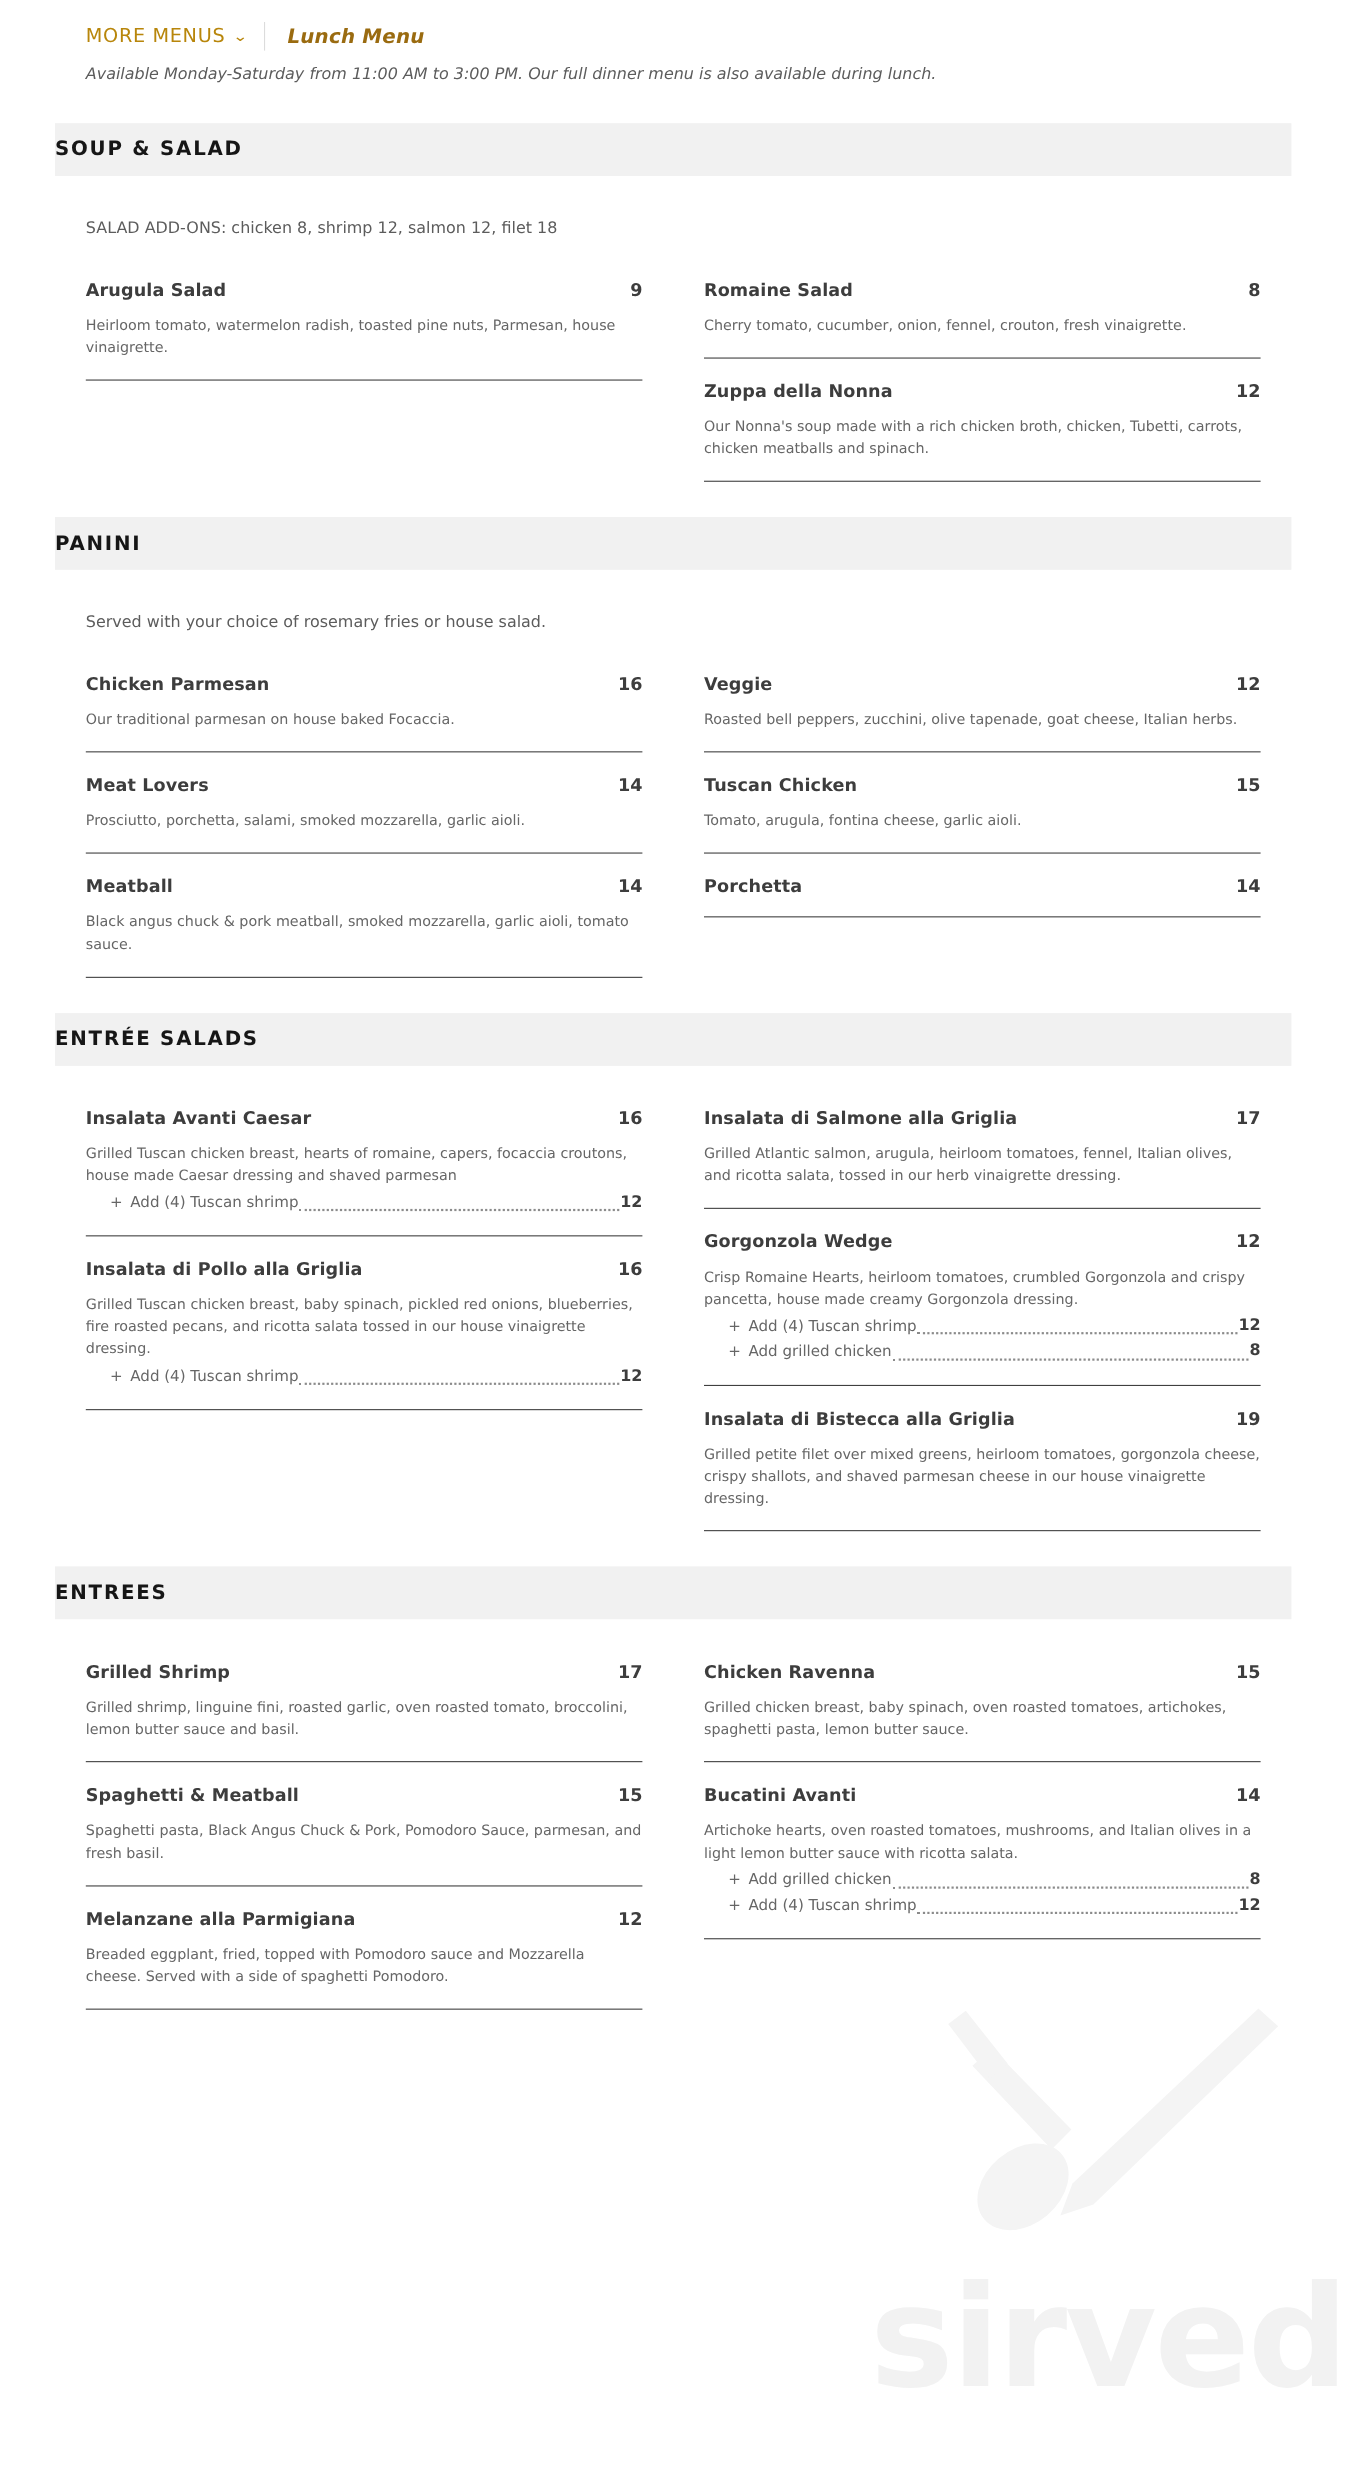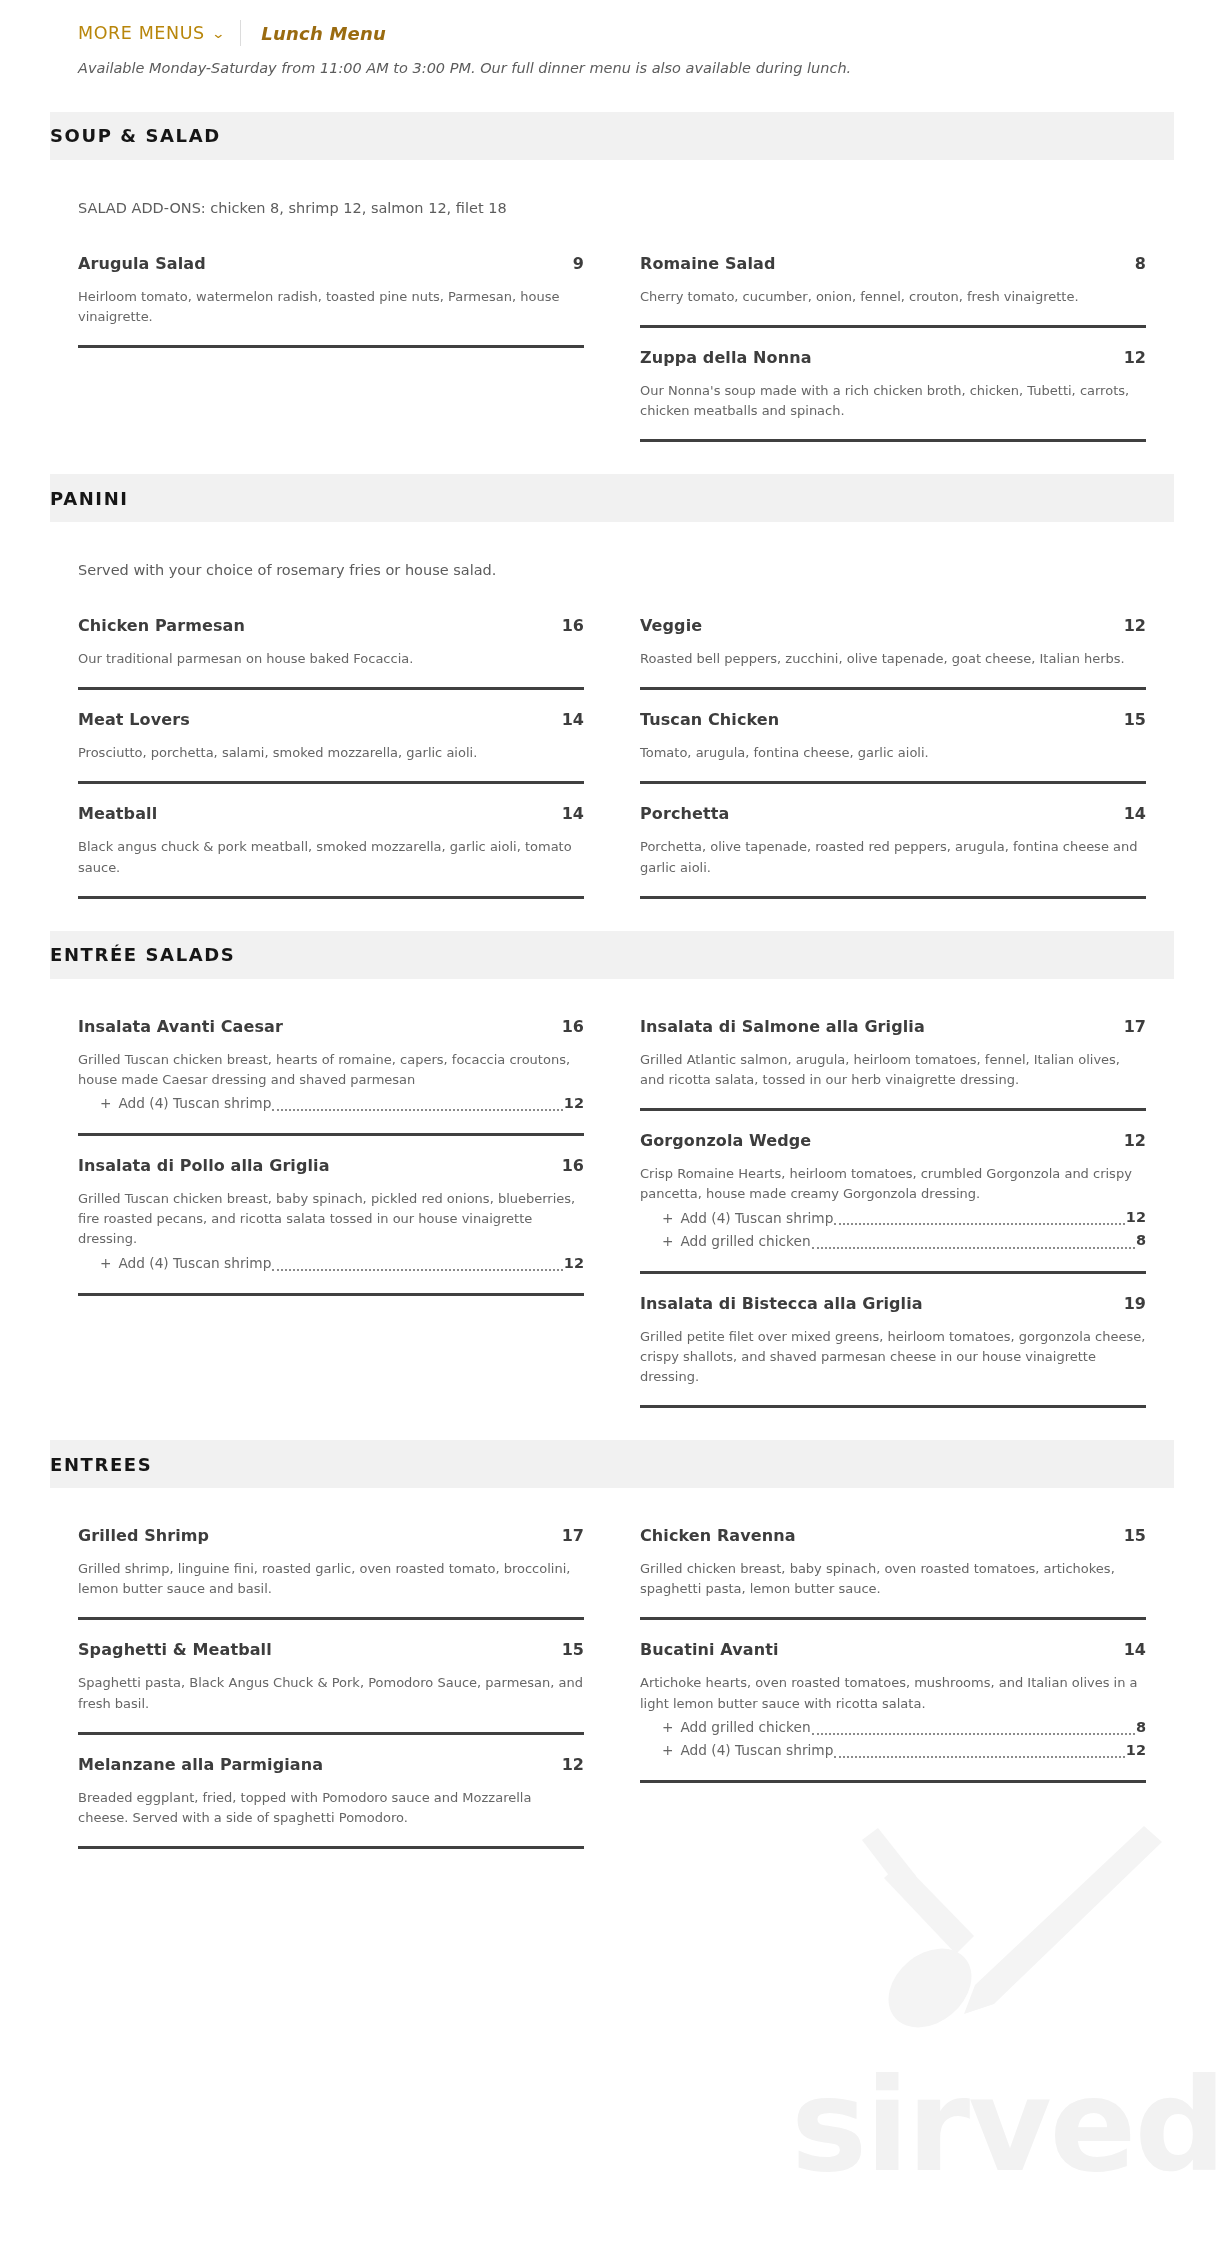--- a/index.html
+++ b/index.html
@@ -129,21 +129,21 @@
     padding: 0 50px;
     margin-top: 18px;
   }
   .col {
     width: 50%;
     padding: 0 28px;
   }
 
   .item {
     padding-top: 20px;
-    border-bottom: 3px solid #404040;
+    border-bottom: 1px solid #404040;
     padding-bottom: 18px;
   }
 
   .item-head {
     display: flex;
     align-items: baseline;
     justify-content: space-between;
     gap: 14px;
   }
   .item-name {
@@ -293,21 +293,20 @@
                 <div class="item-name">Tuscan Chicken</div>
                 <div class="item-price">15</div>
               </div>
               <div class="item-desc">Tomato, arugula, fontina cheese, garlic aioli.</div>
             </div>
             <div class="item">
               <div class="item-head">
                 <div class="item-name">Porchetta</div>
                 <div class="item-price">14</div>
               </div>
-              <div class="item-desc">Porchetta, olive tapenade, roasted red peppers, arugula, fontina cheese and garlic aioli.</div>
             </div>
           </div>
         </div>
       </div>
       <div class="section">
         <div class="section-header">
           <div class="section-title">ENTRÉE SALADS</div>
         </div>
         <div class="columns">
           <div class="col">

